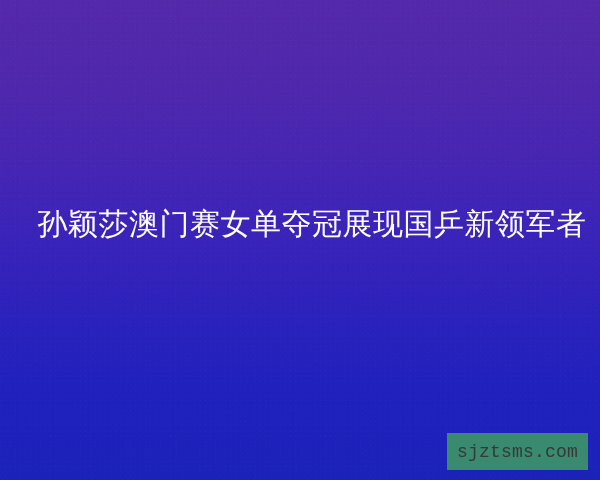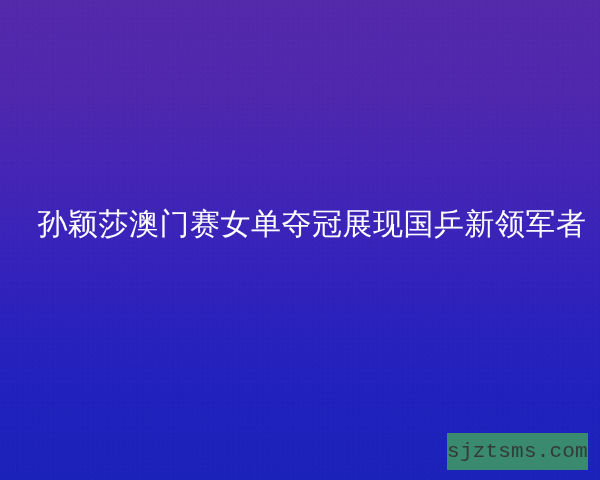--- a/index.html
+++ b/index.html
@@ -85,21 +85,21 @@
     top: 433px;
     width: 141px;
     height: 37px;
     background: #3a8a70;
     display: flex;
     align-items: center;
     justify-content: center;
   }
   #watermark-text {
     color: #343a38;
-    font-size: 21px;
+    font-size: 18px;
     line-height: 1;
     letter-spacing: 0.2px;
     font-weight: 400;
     white-space: nowrap;
   }
 </style>
 </head>
 <body>
 
 <div id="canvas">

